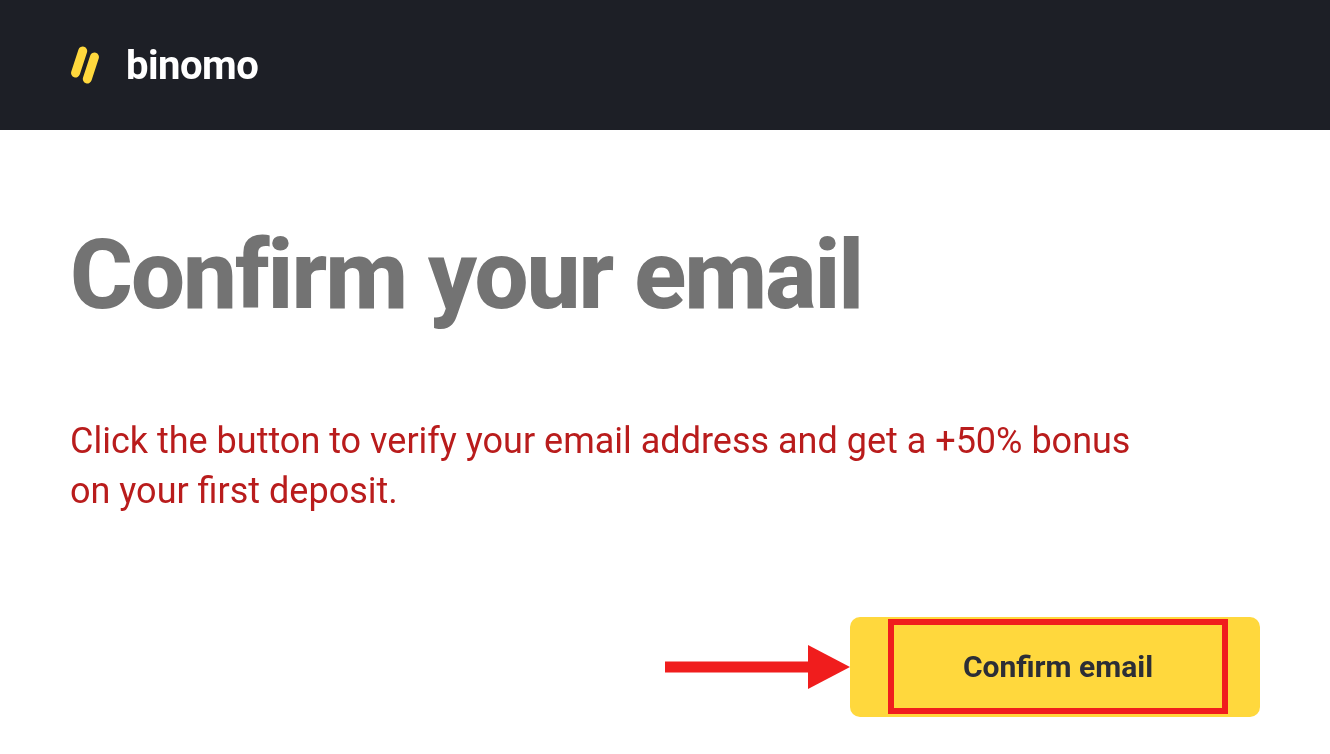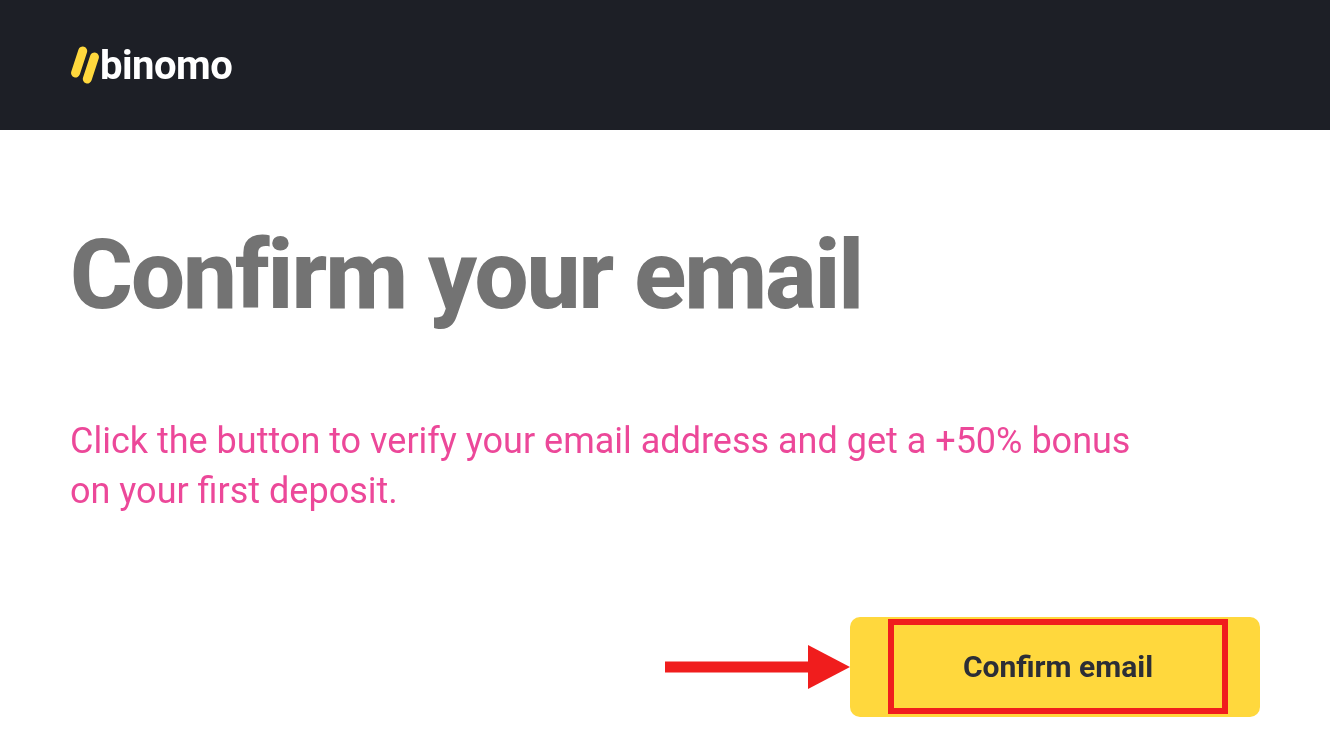--- a/index.html
+++ b/index.html
@@ -17,21 +17,21 @@
     .header {
       background: #1d1f26;
       height: 130px;
       display: flex;
       align-items: center;
       padding-left: 70px;
     }
     .logo-container {
       display: flex;
       align-items: center;
-      gap: 0;
+      gap: 26px;
     }
     .logo-icon {
       width: 30px;
       height: 38px;
       position: relative;
     }
     .logo-icon svg {
       display: block;
     }
     .logo-text {
@@ -45,21 +45,21 @@
     }
     .heading {
       color: #737373;
       font-size: 96px;
       font-weight: 800;
       line-height: 1.05;
       letter-spacing: -2px;
       margin-bottom: 90px;
     }
     .body-text {
-      color: #ec4899;
+      color: #b91c1c;
       font-size: 36px;
       font-weight: 400;
       line-height: 1.4;
       margin-bottom: 100px;
       max-width: 1100px;
     }
     .cta-row {
       display: flex;
       align-items: center;
       justify-content: flex-end;

